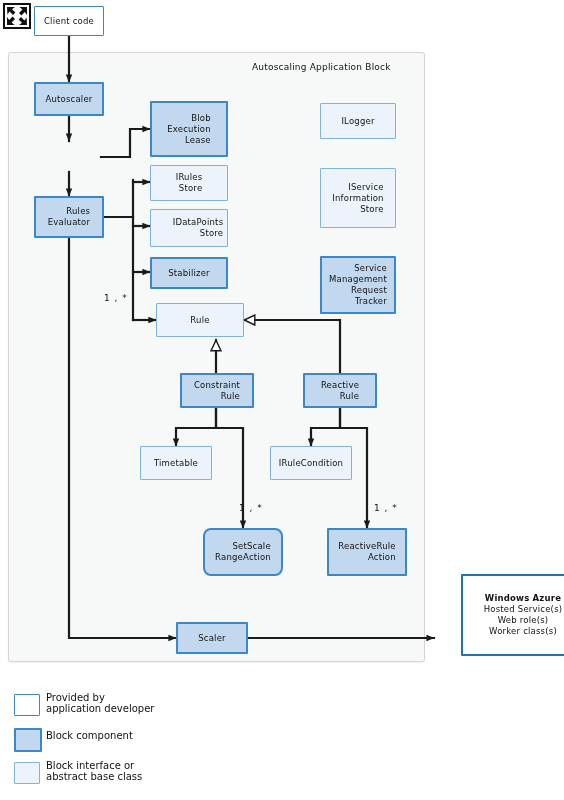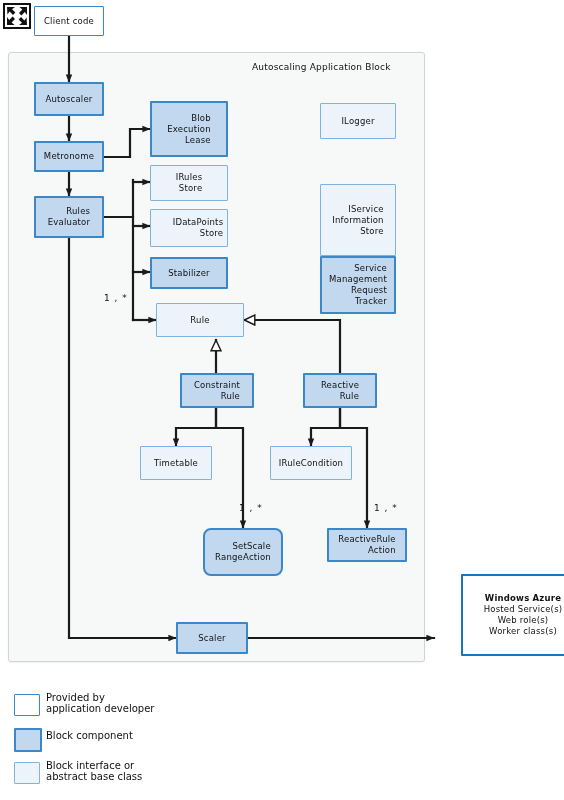--- a/index.html
+++ b/index.html
@@ -128,42 +128,41 @@
       <path d="M340,408 L340,428 L311,428 L311,446" marker-end="url(#arrow)"></path>
 
       <path d="M340,408 L340,428 L367,428 L367,528" marker-end="url(#arrow)"></path>
     </g>
   </svg>
 
   <div class="nodebox k-developer" style="left:34px;top:6px;width:70px;height:30px;">Client code</div>
 
   <div class="nodebox k-component" style="left:34px;top:82px;width:70px;height:34px;">Autoscaler</div>
 
-  <div class="nodebox k-component" style="left:34px;top:141px;width:70px;height:31px;">Metronome</div>
 
   <div class="nodebox k-component" style="left:34px;top:196px;width:70px;height:42px;">Rules
 Evaluator</div>
 
   <div class="nodebox k-component" style="left:150px;top:101px;width:78px;height:56px;">Blob
 Execution
 Lease</div>
 
   <div class="nodebox k-interface" style="left:150px;top:165px;width:78px;height:36px;">IRules
 Store</div>
 
   <div class="nodebox k-interface" style="left:150px;top:209px;width:78px;height:38px;padding-left:20px;">IDataPoints
 Store</div>
 
   <div class="nodebox k-component" style="left:150px;top:257px;width:78px;height:32px;">Stabilizer</div>
 
   <div class="nodebox k-interface" style="left:156px;top:303px;width:88px;height:34px;">Rule</div>
 
   <div class="nodebox k-interface" style="left:320px;top:103px;width:76px;height:36px;">ILogger</div>
 
-  <div class="nodebox k-interface" style="left:320px;top:184px;width:76px;height:72px;">IService
+  <div class="nodebox k-interface" style="left:320px;top:168px;width:76px;height:60px;">IService
 Information
 Store</div>
 
   <div class="nodebox k-component" style="left:320px;top:256px;width:76px;height:58px;">Service
 Management
 Request
 Tracker</div>
 
   <div class="nodebox k-component" style="left:180px;top:373px;width:74px;height:35px;">Constraint
 Rule</div>
@@ -171,21 +170,21 @@
   <div class="nodebox k-component" style="left:303px;top:373px;width:74px;height:35px;">Reactive
 Rule</div>
 
   <div class="nodebox k-interface" style="left:140px;top:446px;width:72px;height:34px;">Timetable</div>
 
   <div class="nodebox k-interface" style="left:270px;top:446px;width:82px;height:34px;">IRuleCondition</div>
 
   <div class="nodebox k-component" style="left:203px;top:528px;width:80px;height:48px;border-radius:8px;">SetScale
 RangeAction</div>
 
-  <div class="nodebox k-component" style="left:327px;top:528px;width:80px;height:34px;">ReactiveRule
+  <div class="nodebox k-component" style="left:327px;top:528px;width:80px;height:48px;">ReactiveRule
 Action</div>
 
   <div class="nodebox k-component" style="left:176px;top:622px;width:72px;height:32px;">Scaler</div>
 
   <div class="nodebox k-azure" style="left:434px;top:574px;width:124px;height:82px;flex-direction:column;gap:0;margin-left:27px;">
     <div class="azure-title">Windows Azure</div>
     <div>Hosted Service(s)</div>
     <div>Web role(s)</div>
     <div>Worker class(s)</div>
   </div>

